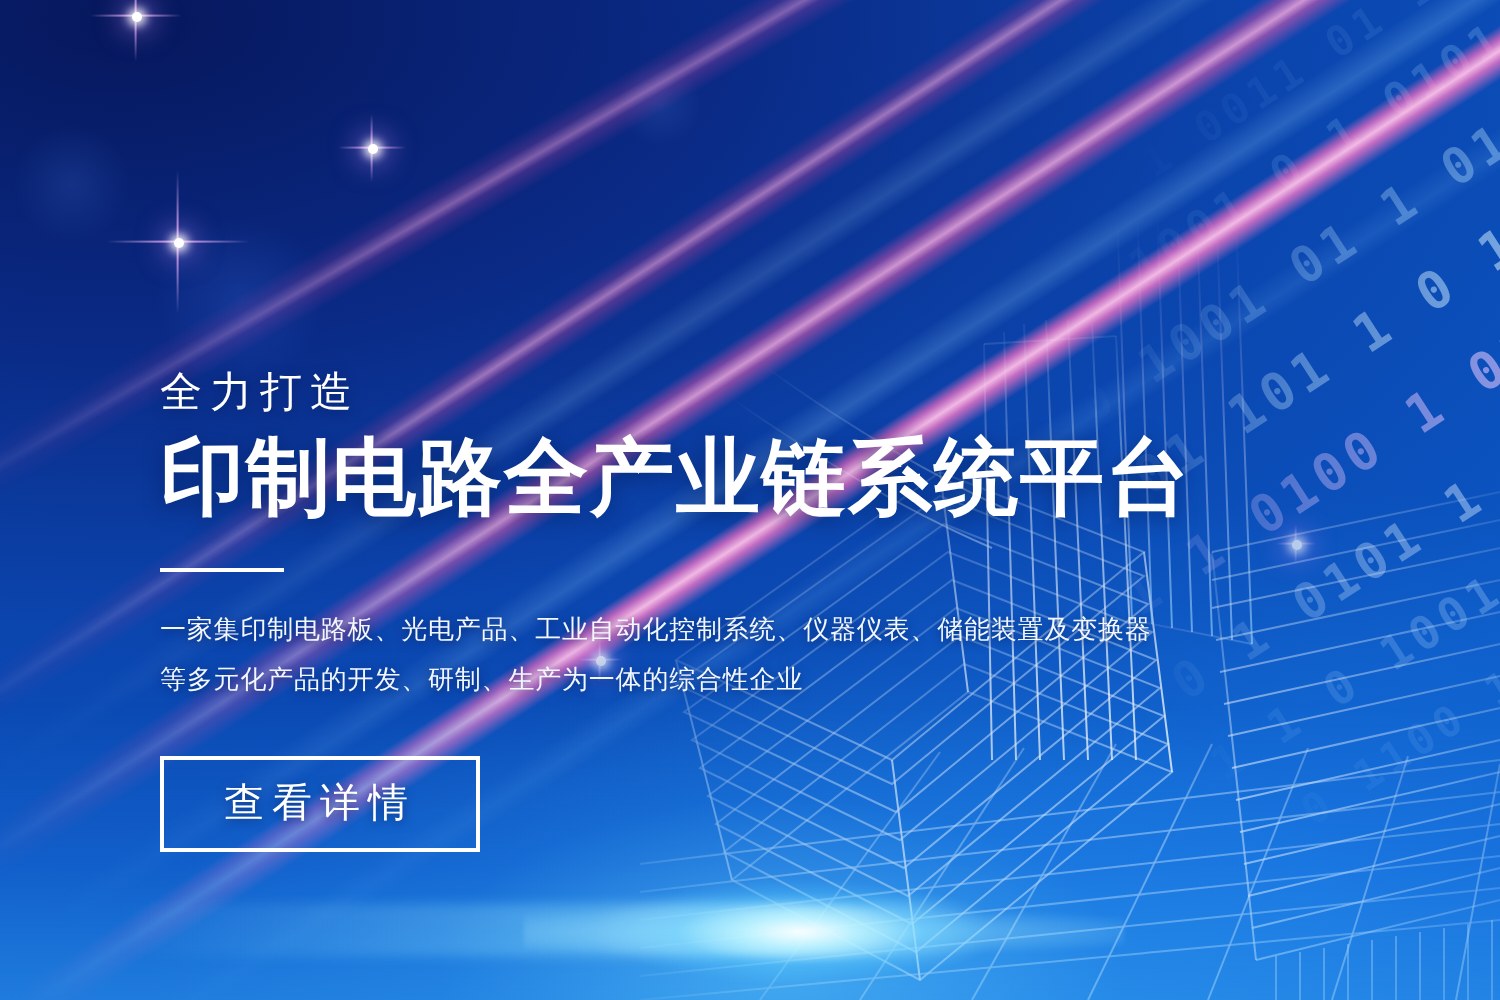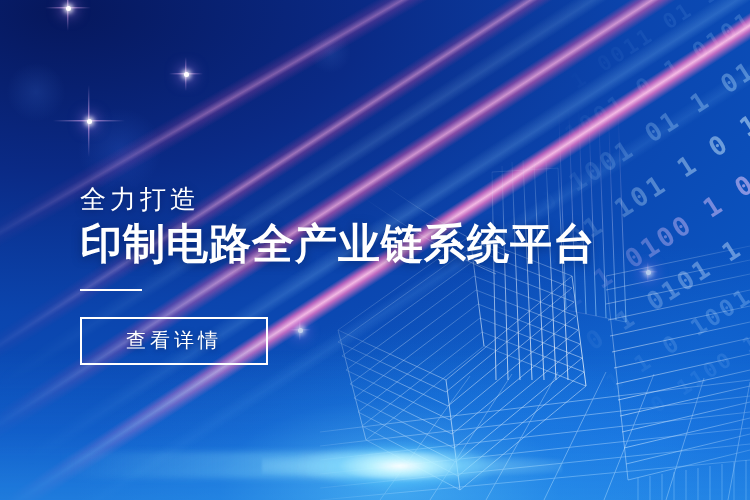--- a/index.html
+++ b/index.html
@@ -96,36 +96,36 @@
     background:linear-gradient(0deg,rgba(60,175,255,.42) 0%,rgba(45,150,255,.2) 45%,rgba(0,0,0,0) 100%);
   }
 
   
   .city{position:absolute;right:0;bottom:0;width:430px;height:420px;}
 
   
   .content{position:absolute;left:80px;top:186px;width:470px;z-index:8;}
 
   .eyebrow{
-    font-size:26px;line-height:1;color:#ffffff;letter-spacing:4px;
+    font-size:21px;line-height:1;color:#ffffff;letter-spacing:4px;
     font-weight:400;text-shadow:0 1px 6px rgba(0,20,70,.5);
   }
   .headline{
     margin-top:10px;
     font-size:42px;line-height:1.06;color:#ffffff;font-weight:700;letter-spacing:1px;
     text-shadow:0 2px 10px rgba(0,25,80,.55);white-space:nowrap;
   }
   .rule{margin-top:22px;width:62px;height:2px;background:#ffffff;}
   .desc{margin-top:16px;font-size:13px;line-height:25px;color:#f2f7ff;letter-spacing:.4px;
     text-shadow:0 1px 5px rgba(0,20,70,.6);}
   .desc div{white-space:nowrap;}
 
   .cta{
     margin-top:26px;display:flex;align-items:center;justify-content:center;
-    width:188px;height:48px;border:2px solid #ffffff;background:transparent;
+    width:160px;height:48px;border:2px solid #ffffff;background:transparent;
     color:#ffffff;font-size:20px;letter-spacing:4px;cursor:pointer;
     text-shadow:0 1px 5px rgba(0,20,70,.5);
   }
 </style>
 </head>
 <body>
 
 <div id="hero">
 
   <div class="layer nebula"></div>
@@ -289,17 +289,21 @@
   </div>
 
   <div class="content">
 
     <div class="eyebrow">全力打造</div>
 
     <div class="headline">印制电路全产业链系统平台</div>
 
     <div class="rule"></div>
 
+    <div class="desc">
+      <div>一家集印制电路板、光电产品、工业自动化控制系统、仪器仪表、储能装置及变换器</div>
+      <div>等多元化产品的开发、研制、生产为一体的综合性企业</div>
+    </div>
 
     <div class="cta">查看详情</div>
   </div>
 
 </div>
 
 </body></html>

